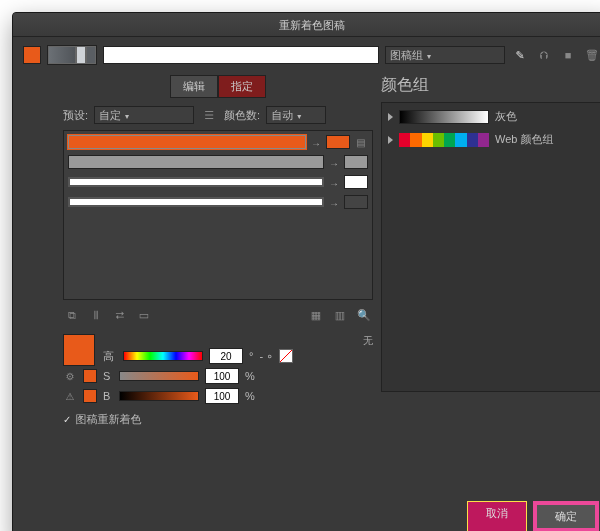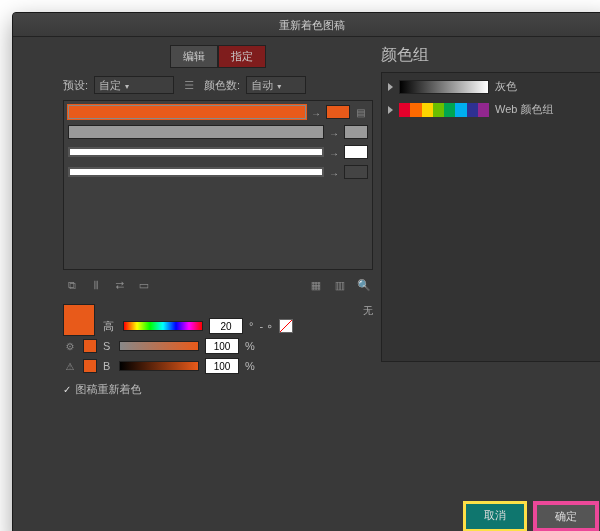--- a/index.html
+++ b/index.html
@@ -52,45 +52,62 @@
 .check{display:flex;align-items:center;gap:4px;margin-top:8px;font-size:11px;}
 .check::before{content:"✓";font-size:10px;color:#ddd;}
 .grouphdr{font-size:16px;color:#bbb;margin-bottom:6px;}
 .groupbox{border:1px solid #222;background:#333;height:290px;padding:6px;}
 .grouprow{display:flex;align-items:center;gap:6px;margin-bottom:8px;cursor:pointer;}
 .tri{width:0;height:0;border-top:4px solid transparent;border-bottom:4px solid transparent;border-left:5px solid #aaa;}
 .greystrip{width:90px;height:14px;background:linear-gradient(90deg,#000,#fff);border:1px solid #222;}
 .webstrip{width:90px;height:14px;display:flex;}
 .webstrip span{flex:1;height:100%;}
 .footer{position:absolute;bottom:10px;right:12px;display:flex;gap:6px;}
-.btn{padding:4px 18px;font-size:11px;background:#0f766e;color:#ddd;border:3px solid #fde047;cursor:pointer;}
+.btn{padding:4px 18px;font-size:11px;background:#be185d;color:#ddd;border:1px solid #fde047;cursor:pointer;}
 .btn.primary{background:#555;border:4px solid #ec4899;}
 .tinyicon{font-size:10px;color:#888;width:14px;text-align:center;}
 .none-txt{font-size:10px;color:#aaa;text-align:right;}
 </style>
 </head>
 <body>
 
 <div class="window">
   <div class="titlebar">
     <span>重新着色图稿</span>
   </div>
   <div class="content">
 
+    <div class="toprow">
+      <div class="swatch"></div>
+      <div style="display:flex;border:1px solid #222;">
+        <div class="gradswatch"></div>
+        <div class="gradswatch sm" style="background:#cfd3d8"></div>
+        <div class="gradswatch sm" style="background:#5a5e63"></div>
+      </div>
+      <div class="wide-input"></div>
+      <div class="dd" style="width:120px">
+        <span>图稿组</span>
+        <span class="caret"></span>
+      </div>
+      <div class="iconbtn on">✎</div>
+      <div class="iconbtn">⮉</div>
+      <div class="iconbtn">■</div>
+      <div class="iconbtn">🗑</div>
+    </div>
 
     <div class="main">
       <div class="left">
         <div class="tabs">
           <div class="tab">编辑</div>
           <div class="tab active">指定</div>
         </div>
 
         <div class="row">
           <span class="lbl">预设:</span>
-          <div class="dd" style="width:80px">
+          <div class="dd" style="width:100px">
             <span>自定</span>
             <span class="caret"></span>
           </div>
           <div class="iconbtn">☰</div>
           <span class="lbl">颜色数:</span>
           <div class="dd" style="width:60px">
             <span>自动</span>
             <span class="caret"></span>
           </div>
         </div>

